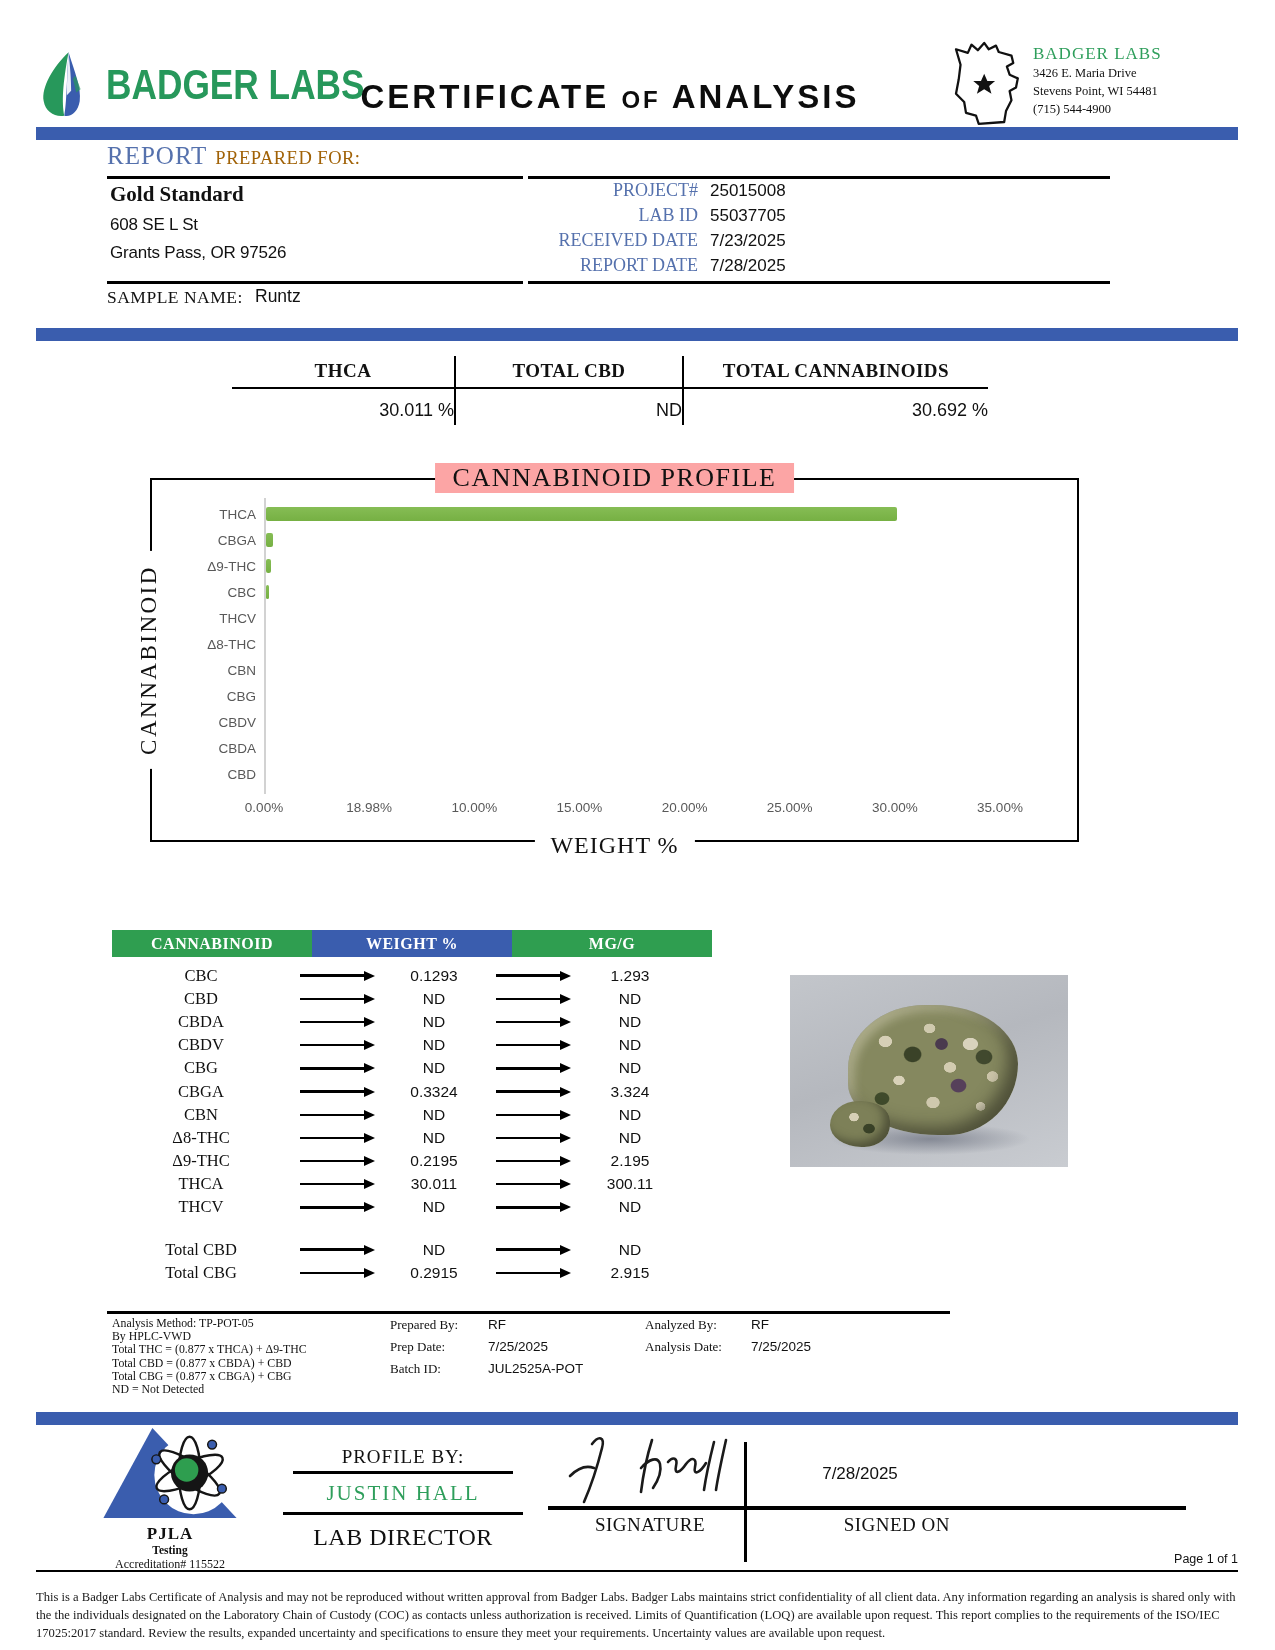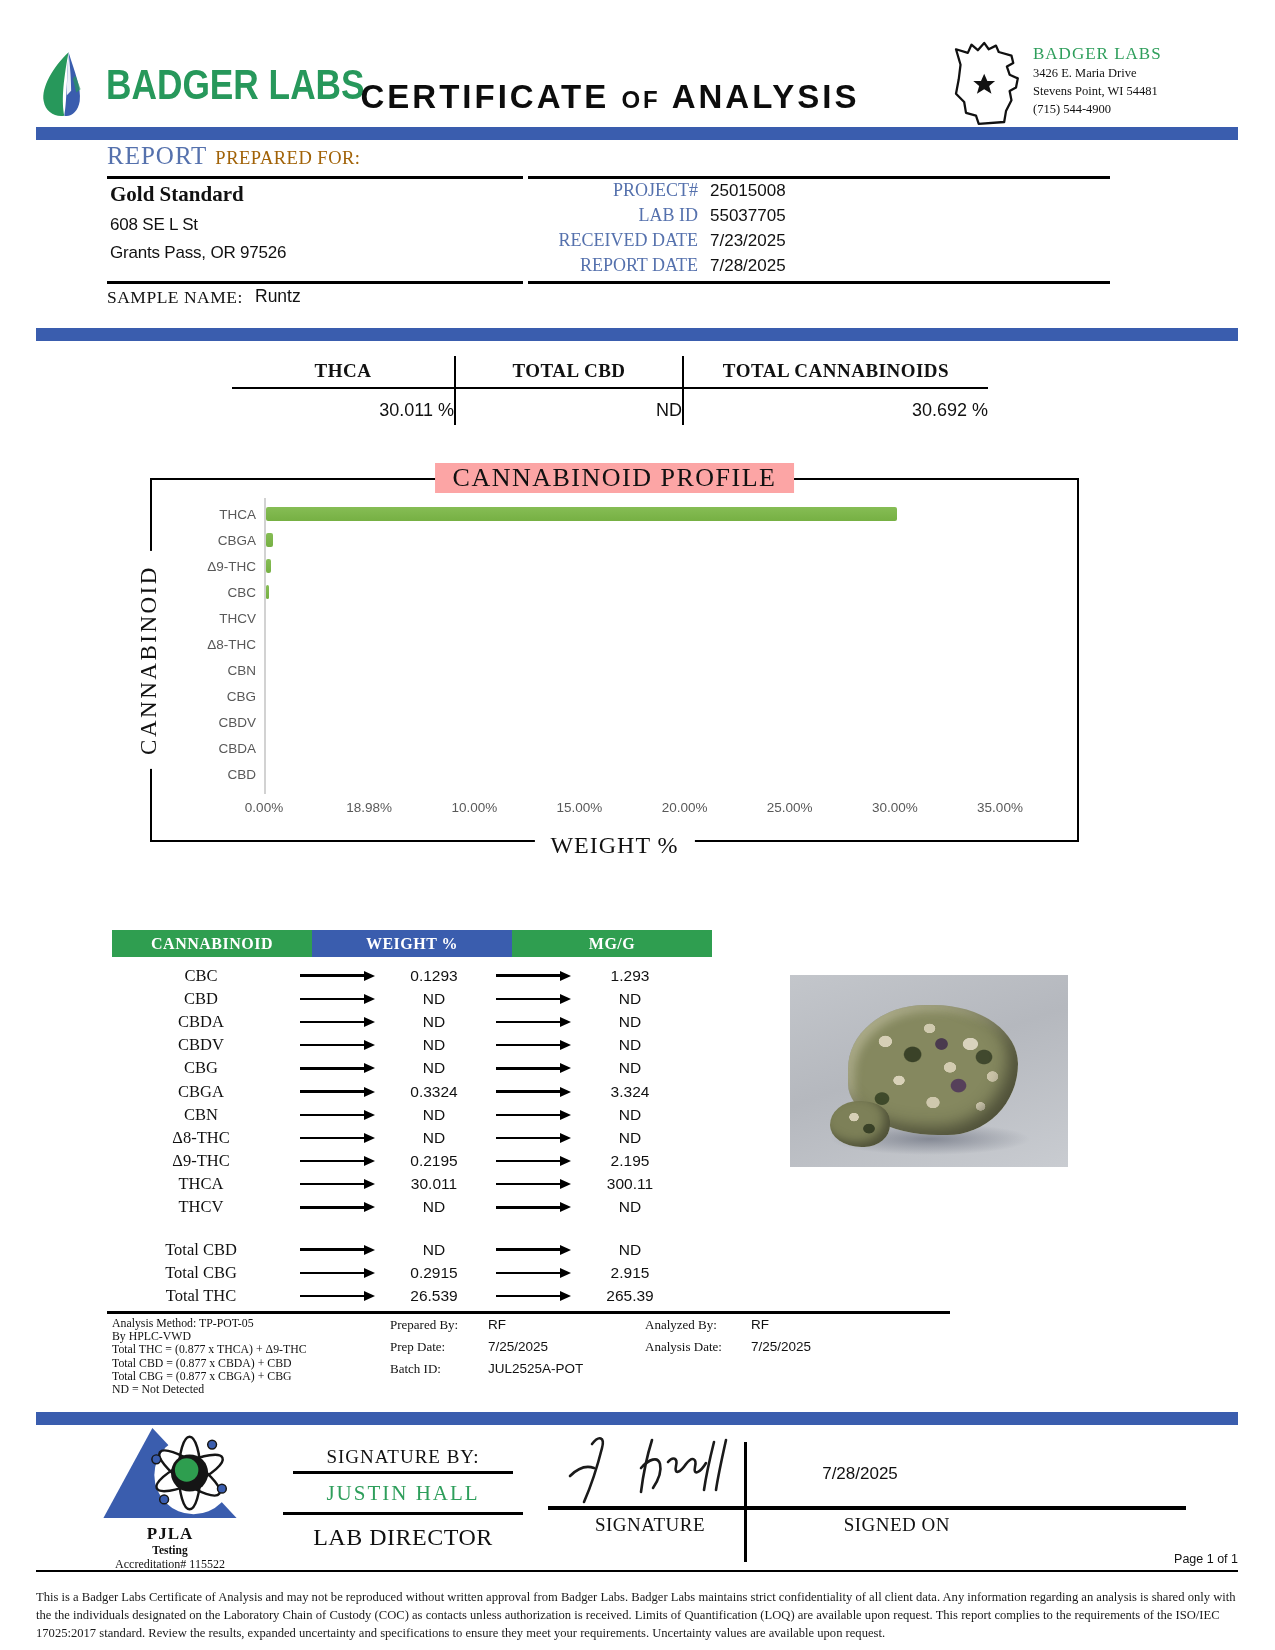--- a/index.html
+++ b/index.html
@@ -459,33 +459,20 @@
             <span class="shaft"></span>
             <span class="head"></span>
           </span>
           <span class="t-val">0.2915</span>
           <span class="arrow">
             <span class="shaft"></span>
             <span class="head"></span>
           </span>
           <span class="t-val">2.915</span>
         </div>
-        <div class="t-row">
-          <span class="t-name">Total THC</span>
-          <span class="arrow">
-            <span class="shaft"></span>
-            <span class="head"></span>
-          </span>
-          <span class="t-val">26.539</span>
-          <span class="arrow">
-            <span class="shaft"></span>
-            <span class="head"></span>
-          </span>
-          <span class="t-val">265.39</span>
-        </div>
       </div>
   </div>
 
   <div id="photo">
     <div class="bud-shadow"></div>
     <div class="bud"></div>
   </div>
 
   <div class="hline" id="footnote-line"></div>
   <div id="method-notes">
@@ -538,21 +525,21 @@
       <circle cx="123" cy="64" r="4.5" fill="#3A5DAE" stroke="#151515" stroke-width="1.5"></circle>
       <circle cx="113" cy="19" r="4.5" fill="#3A5DAE" stroke="#151515" stroke-width="1.5"></circle>
       <circle cx="64" cy="75" r="4.5" fill="#3A5DAE" stroke="#151515" stroke-width="1.5"></circle>
     </svg>
     <div class="pjla-name">PJLA</div>
     <div class="pjla-sub">Testing</div>
     <div class="pjla-acc">Accreditation# 115522</div>
   </div>
 
   <div id="approve">
-    <div class="app-label">SIGNATURE BY:</div>
+    <div class="app-label">PROFILE BY:</div>
     <div class="app-line1"></div>
     <div class="app-name">JUSTIN HALL</div>
     <div class="app-line2"></div>
     <div class="app-title">LAB DIRECTOR</div>
   </div>
 
   <svg id="signature-svg" viewBox="0 0 210 80">
     <g fill="none" stroke="#1a1a1a" stroke-width="2.6" stroke-linecap="round">
       <path d="M36,16 C43,7 49,9 46,20 C42,36 35,58 28,74"></path>
       <path d="M14,48 C22,40 30,37 38,40"></path>

